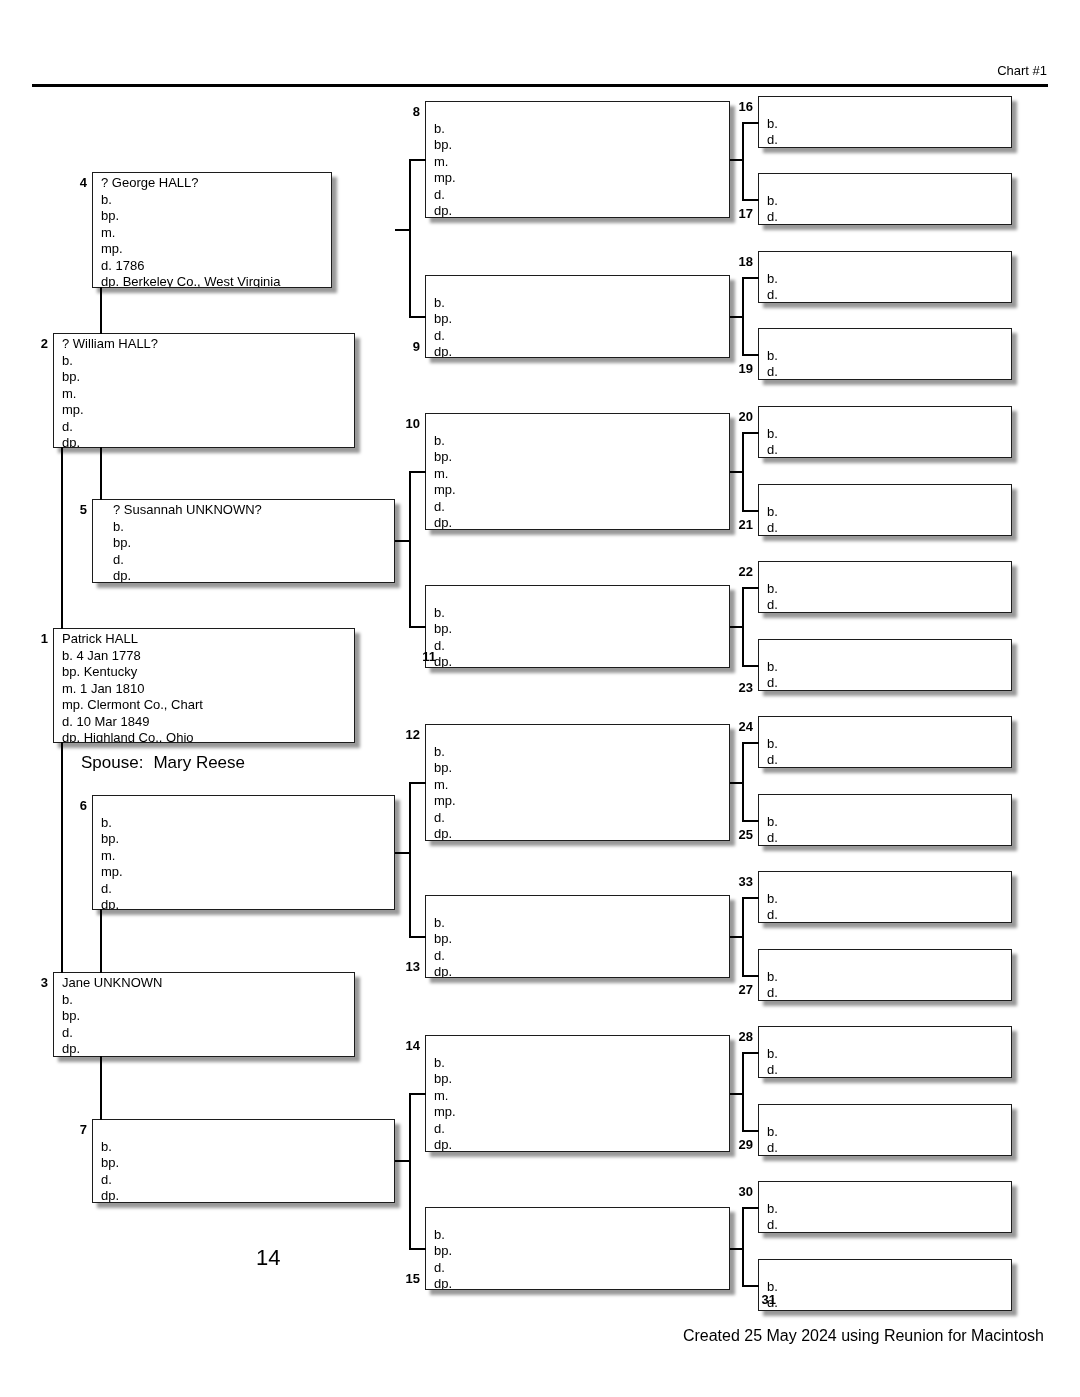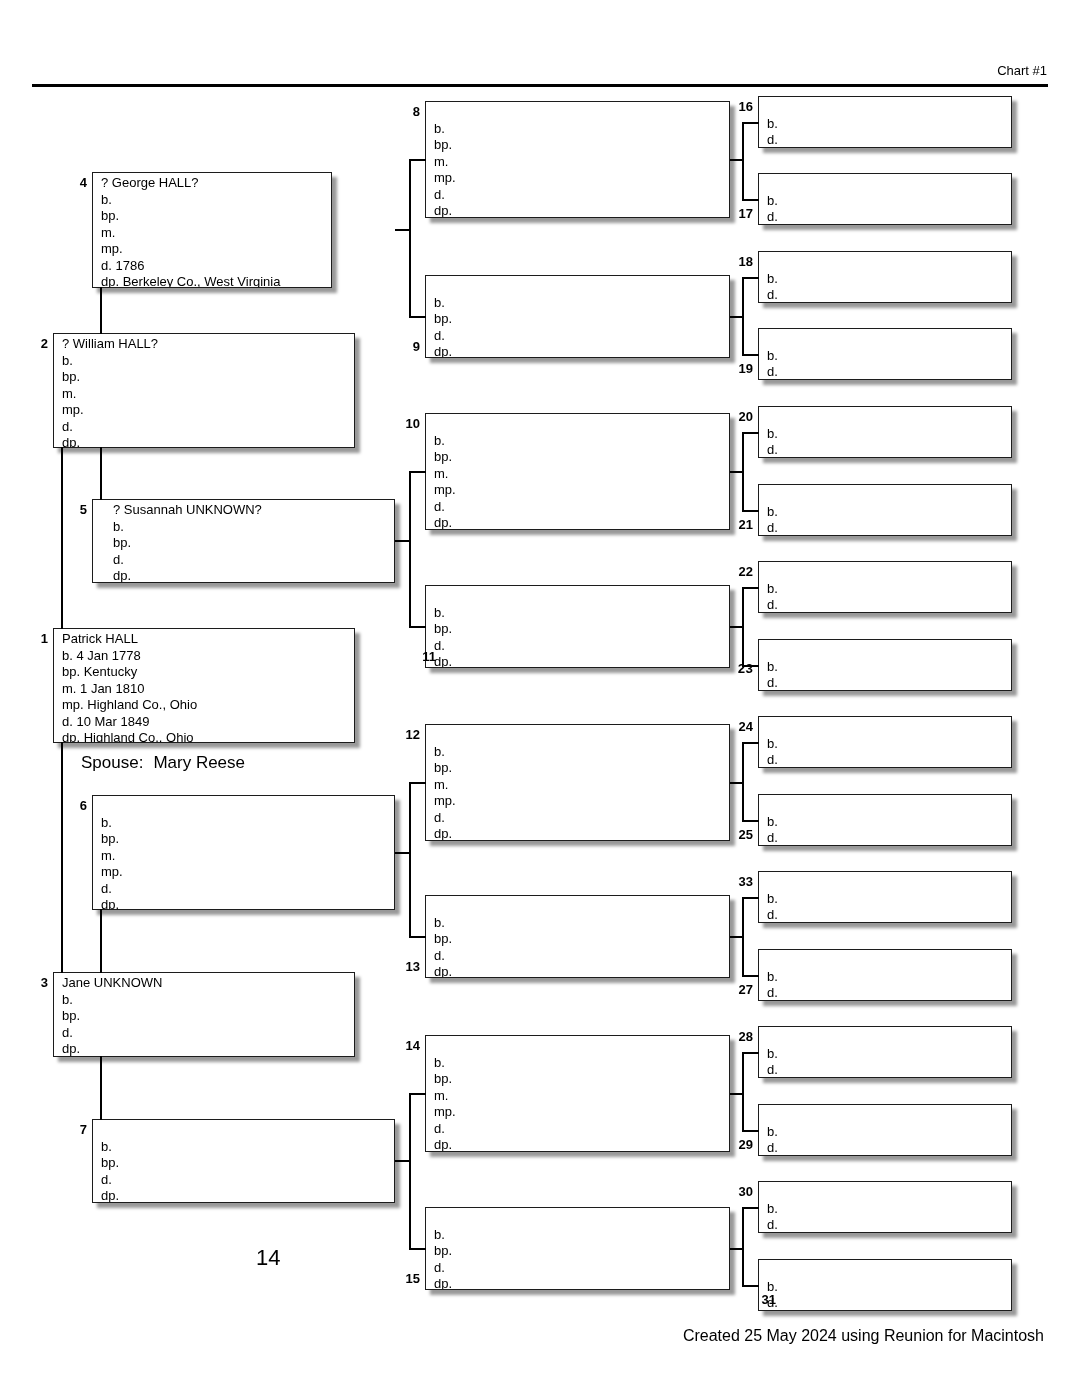--- a/index.html
+++ b/index.html
@@ -34,21 +34,21 @@
 <div class="page">
   <div class="chartnum">Chart #1</div>
   <div class="rule"></div>
 
   <div id="chart">
       <div class="pbox" style="left: 53px; top: 628px; width: 302px; height: 115px;">
         <div class="line">Patrick HALL</div>
         <div class="line">b. 4 Jan 1778</div>
         <div class="line">bp. Kentucky</div>
         <div class="line">m. 1 Jan 1810</div>
-        <div class="line">mp. Highland Co., Ohio</div>
+        <div class="line">mp. Clermont Co., Chart</div>
         <div class="line">d. 10 Mar 1849</div>
         <div class="line">dp. Highland Co., Ohio</div>
       </div>
       <div class="bnum" style="left: 16px; top: 631px;">1</div>
       <div class="pbox" style="left: 53px; top: 333px; width: 302px; height: 115px;">
         <div class="line">? William HALL?</div>
         <div class="line">b.</div>
         <div class="line">bp.</div>
         <div class="line">m.</div>
         <div class="line">mp.</div>
@@ -212,21 +212,21 @@
         <div class="line"></div>
         <div class="line">b.</div>
         <div class="line">d.</div>
       </div>
       <div class="bnum" style="left: 721px; top: 564px;">22</div>
       <div class="pbox" style="left: 758px; top: 639px; width: 254px; height: 52px;">
         <div class="line"></div>
         <div class="line">b.</div>
         <div class="line">d.</div>
       </div>
-      <div class="bnum" style="left: 721px; top: 662px; font-family: Liberation Mono, monospace;">23</div>
+      <div class="bnum" style="left: 721px; top: 680px;">23</div>
       <div class="pbox" style="left: 758px; top: 716px; width: 254px; height: 52px;">
         <div class="line"></div>
         <div class="line">b.</div>
         <div class="line">d.</div>
       </div>
       <div class="bnum" style="left: 721px; top: 719px;">24</div>
       <div class="pbox" style="left: 758px; top: 794px; width: 254px; height: 52px;">
         <div class="line"></div>
         <div class="line">b.</div>
         <div class="line">d.</div>

